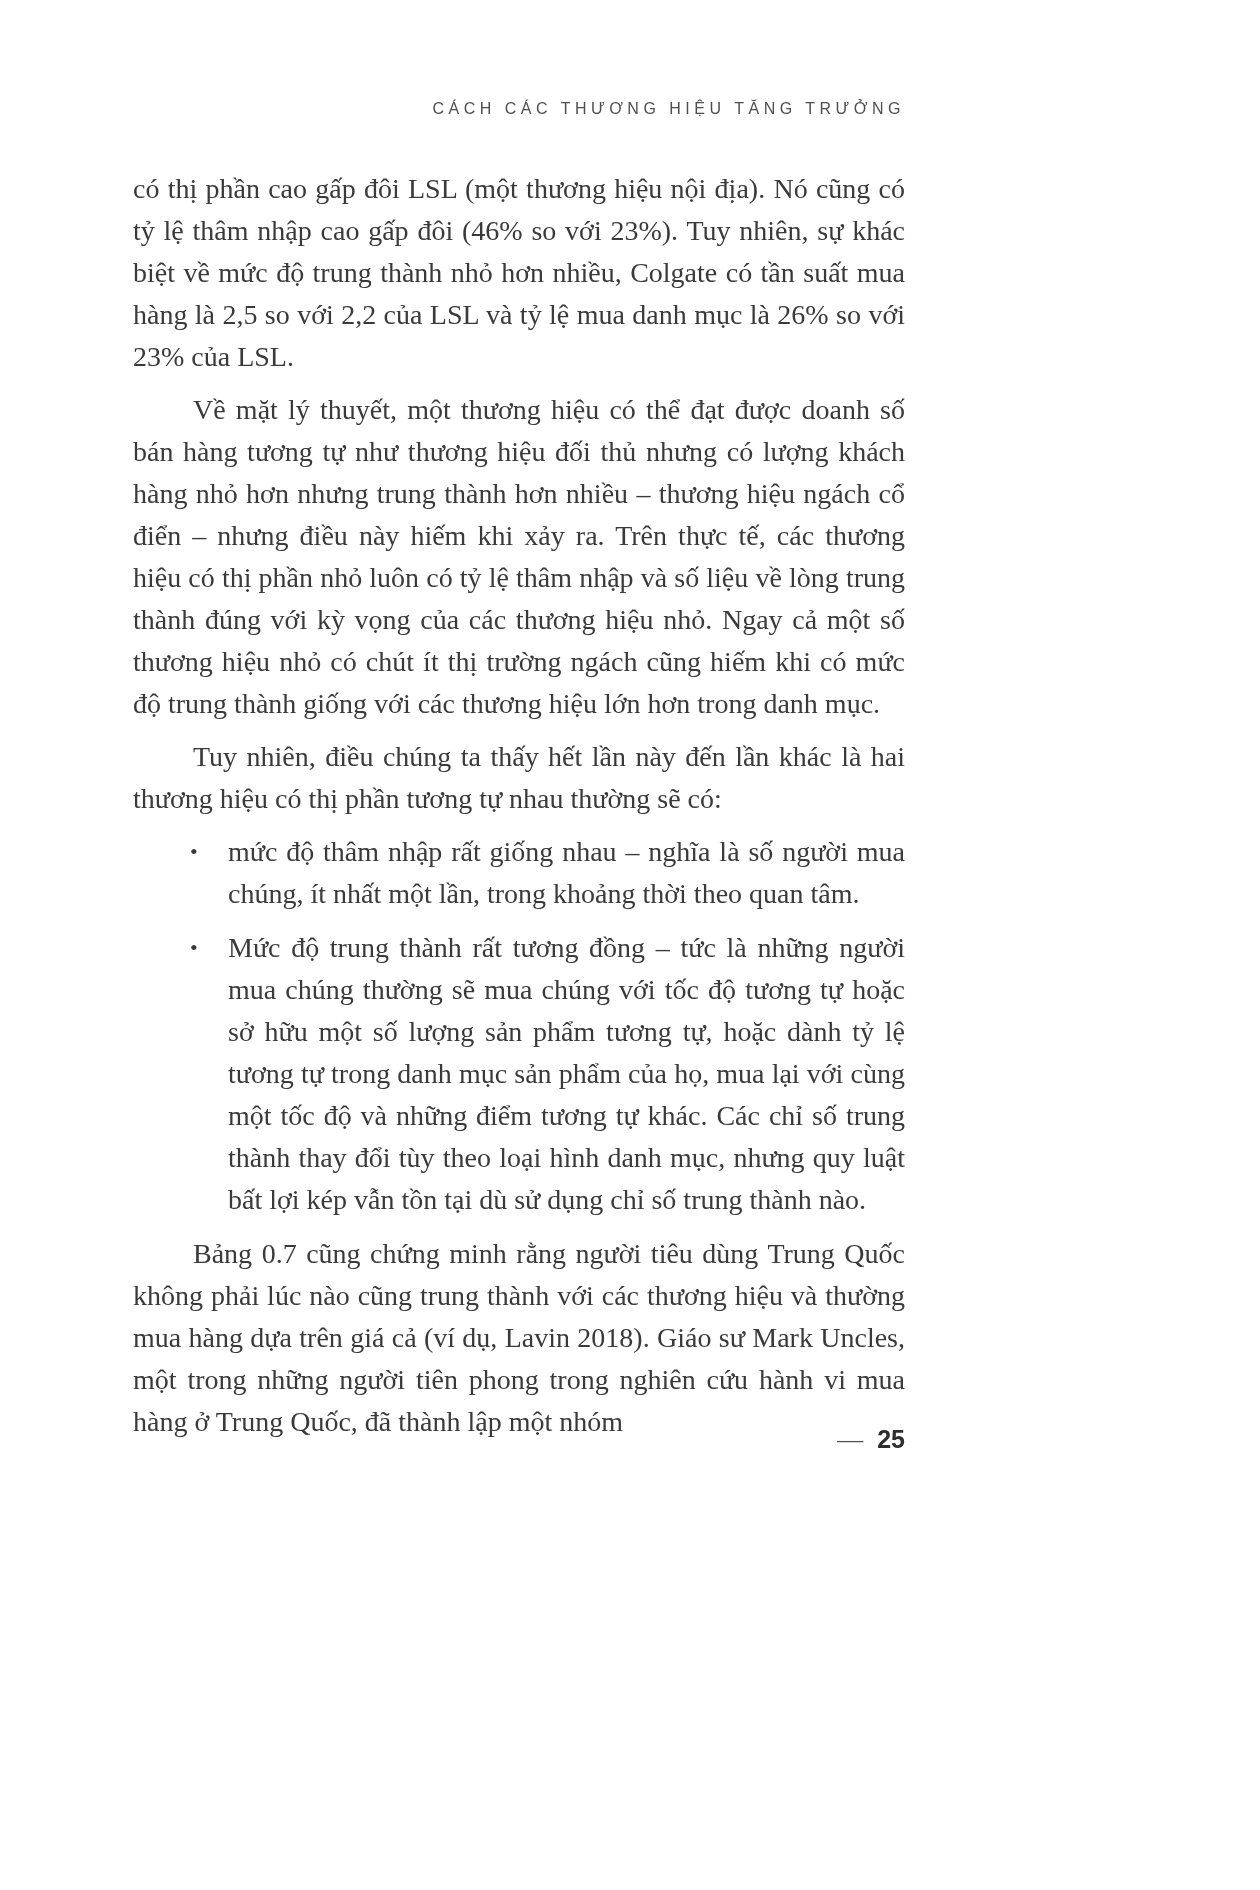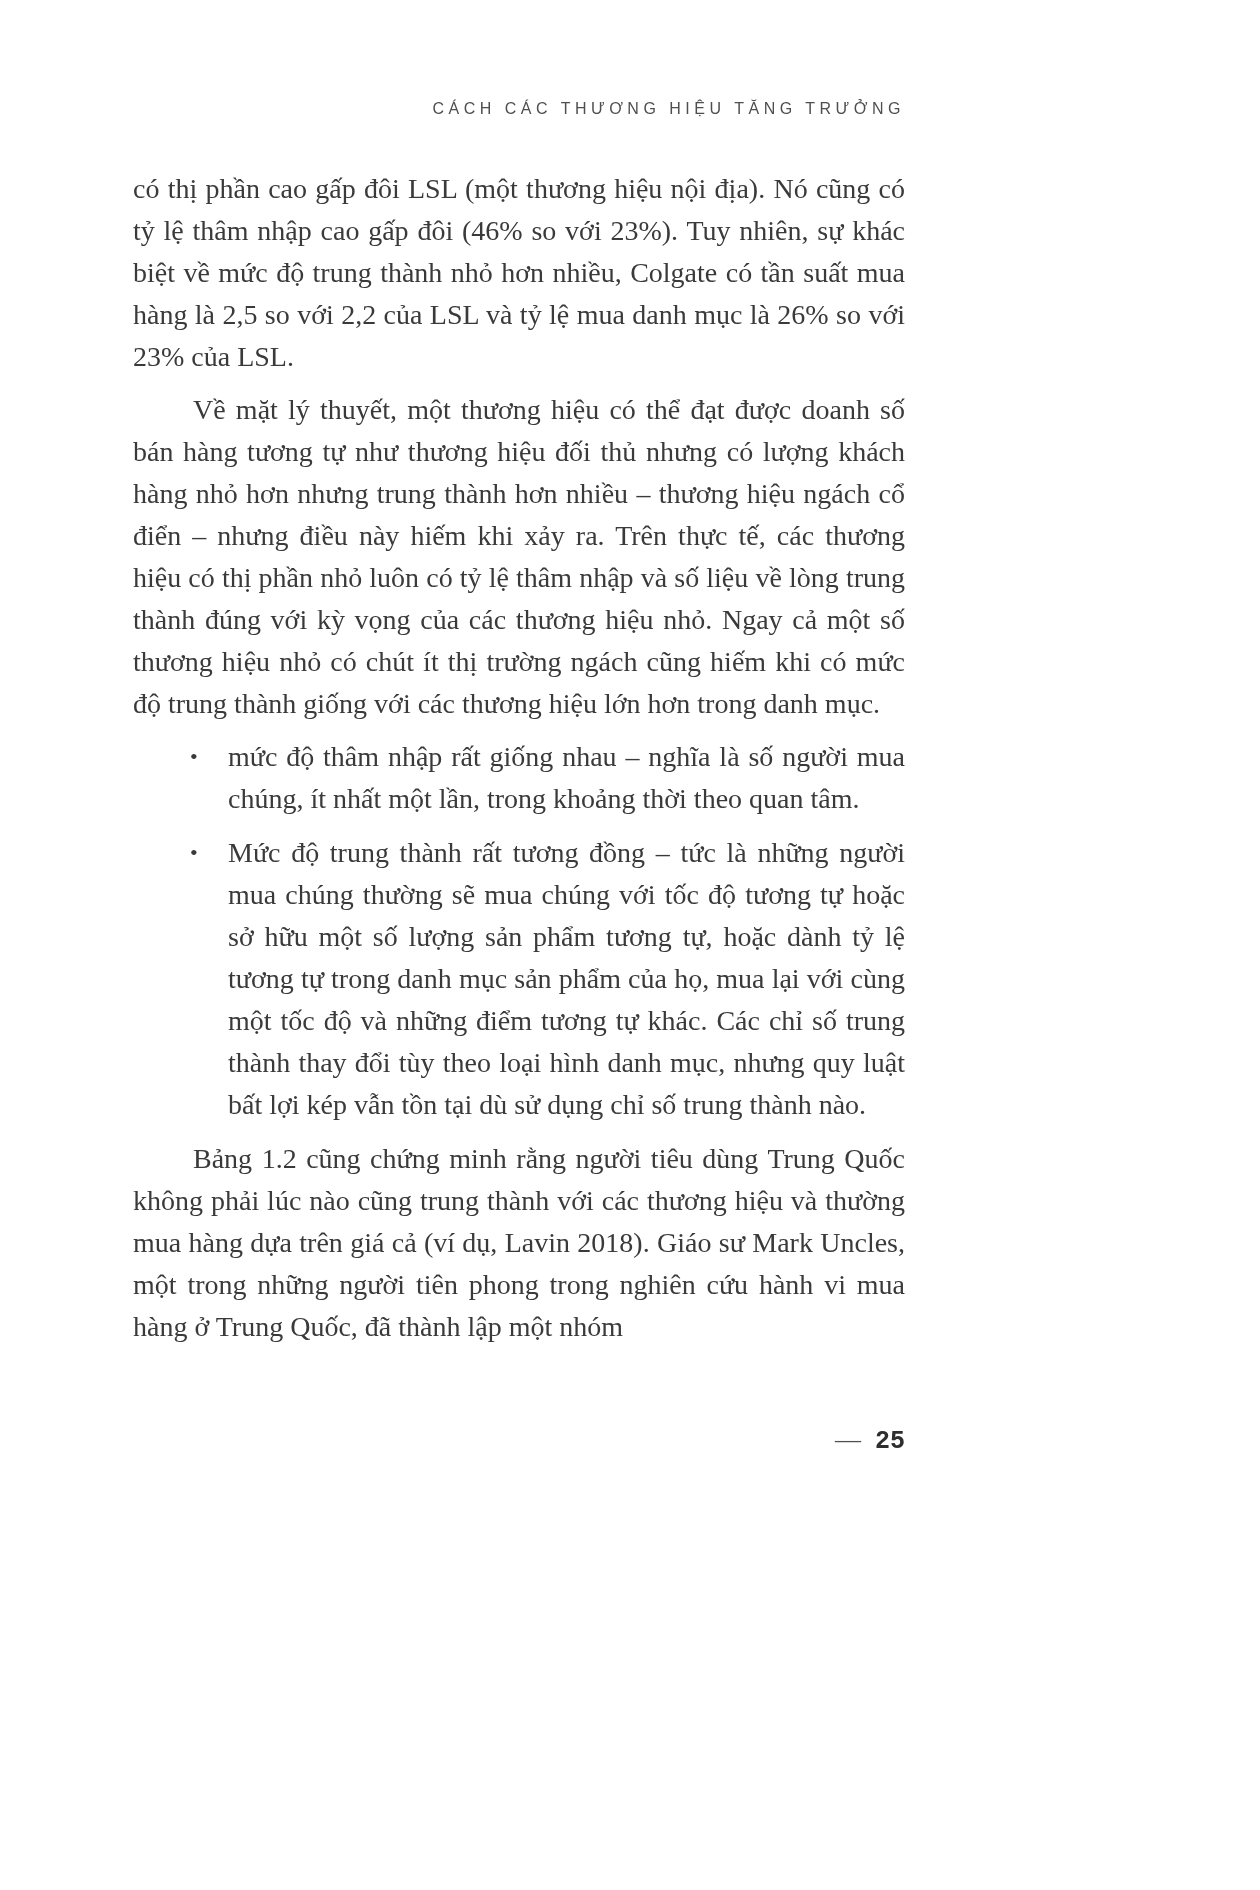--- a/index.html
+++ b/index.html
@@ -72,53 +72,54 @@
     font-size: 26px;
     color: #2e2e2e;
   }
   .page-number .dash {
     font-weight: 400;
     margin-right: 14px;
     color: #4f4f4f;
   }
   .page-number .num {
     font-weight: 700;
-    font-family: Liberation Mono, monospace;
+    font-family: Liberation Sans, sans-serif;
     font-size: 25px;
   }
 </style>
 </head>
 <body>
 
 <div class="page">
 
   <div class="running-header">CÁCH CÁC THƯƠNG HIỆU TĂNG TRƯỞNG</div>
 
   <div class="content">
 
     <p class="no-indent">có thị phần cao gấp đôi LSL (một thương hiệu nội địa). Nó cũng có tỷ lệ thâm nhập cao gấp đôi (46% so với 23%). Tuy nhiên, sự khác biệt về mức độ trung thành nhỏ hơn nhiều, Colgate có tần suất mua hàng là 2,5 so với 2,2 của LSL và tỷ lệ mua danh mục là 26% so với 23% của LSL.</p>
 
     <p>Về mặt lý thuyết, một thương hiệu có thể đạt được doanh số bán hàng tương tự như thương hiệu đối thủ nhưng có lượng khách hàng nhỏ hơn nhưng trung thành hơn nhiều – thương hiệu ngách cổ điển – nhưng điều này hiếm khi xảy ra. Trên thực tế, các thương hiệu có thị phần nhỏ luôn có tỷ lệ thâm nhập và số liệu về lòng trung thành đúng với kỳ vọng của các thương hiệu nhỏ. Ngay cả một số thương hiệu nhỏ có chút ít thị trường ngách cũng hiếm khi có mức độ trung thành giống với các thương hiệu lớn hơn trong danh mục.</p>
 
+    <p>Tuy nhiên, điều chúng ta thấy hết lần này đến lần khác là hai thương hiệu có thị phần tương tự nhau thường sẽ có:</p>
 
     <div class="bullet-list">
 
       <div class="bullet-item">
         <span class="bullet-marker">•</span>
         <span class="bullet-text">mức độ thâm nhập rất giống nhau – nghĩa là số người mua chúng, ít nhất một lần, trong khoảng thời theo quan tâm.</span>
       </div>
 
       <div class="bullet-item">
         <span class="bullet-marker">•</span>
         <span class="bullet-text">Mức độ trung thành rất tương đồng – tức là những người mua chúng thường sẽ mua chúng với tốc độ tương tự hoặc sở hữu một số lượng sản phẩm tương tự, hoặc dành tỷ lệ tương tự trong danh mục sản phẩm của họ, mua lại với cùng một tốc độ và những điểm tương tự khác. Các chỉ số trung thành thay đổi tùy theo loại hình danh mục, nhưng quy luật bất lợi kép vẫn tồn tại dù sử dụng chỉ số trung thành nào.</span>
       </div>
 
     </div>
 
-    <p>Bảng 1.2 cũng chứng minh rằng người tiêu dùng Trung Quốc không phải lúc nào cũng trung thành với các thương hiệu và thường mua hàng dựa trên giá cả (ví dụ, Lavin 2018). Giáo sư Mark Uncles, một trong những người tiên phong trong nghiên cứu hành vi mua hàng ở Trung Quốc, đã thành lập một nhóm</p>
+    <p>Bảng 0.7 cũng chứng minh rằng người tiêu dùng Trung Quốc không phải lúc nào cũng trung thành với các thương hiệu và thường mua hàng dựa trên giá cả (ví dụ, Lavin 2018). Giáo sư Mark Uncles, một trong những người tiên phong trong nghiên cứu hành vi mua hàng ở Trung Quốc, đã thành lập một nhóm</p>
 
   </div>
 
   <div class="page-number">
     <span class="dash">—</span><span class="num">25</span>
   </div>
 
 </div>
 
 </body></html>

